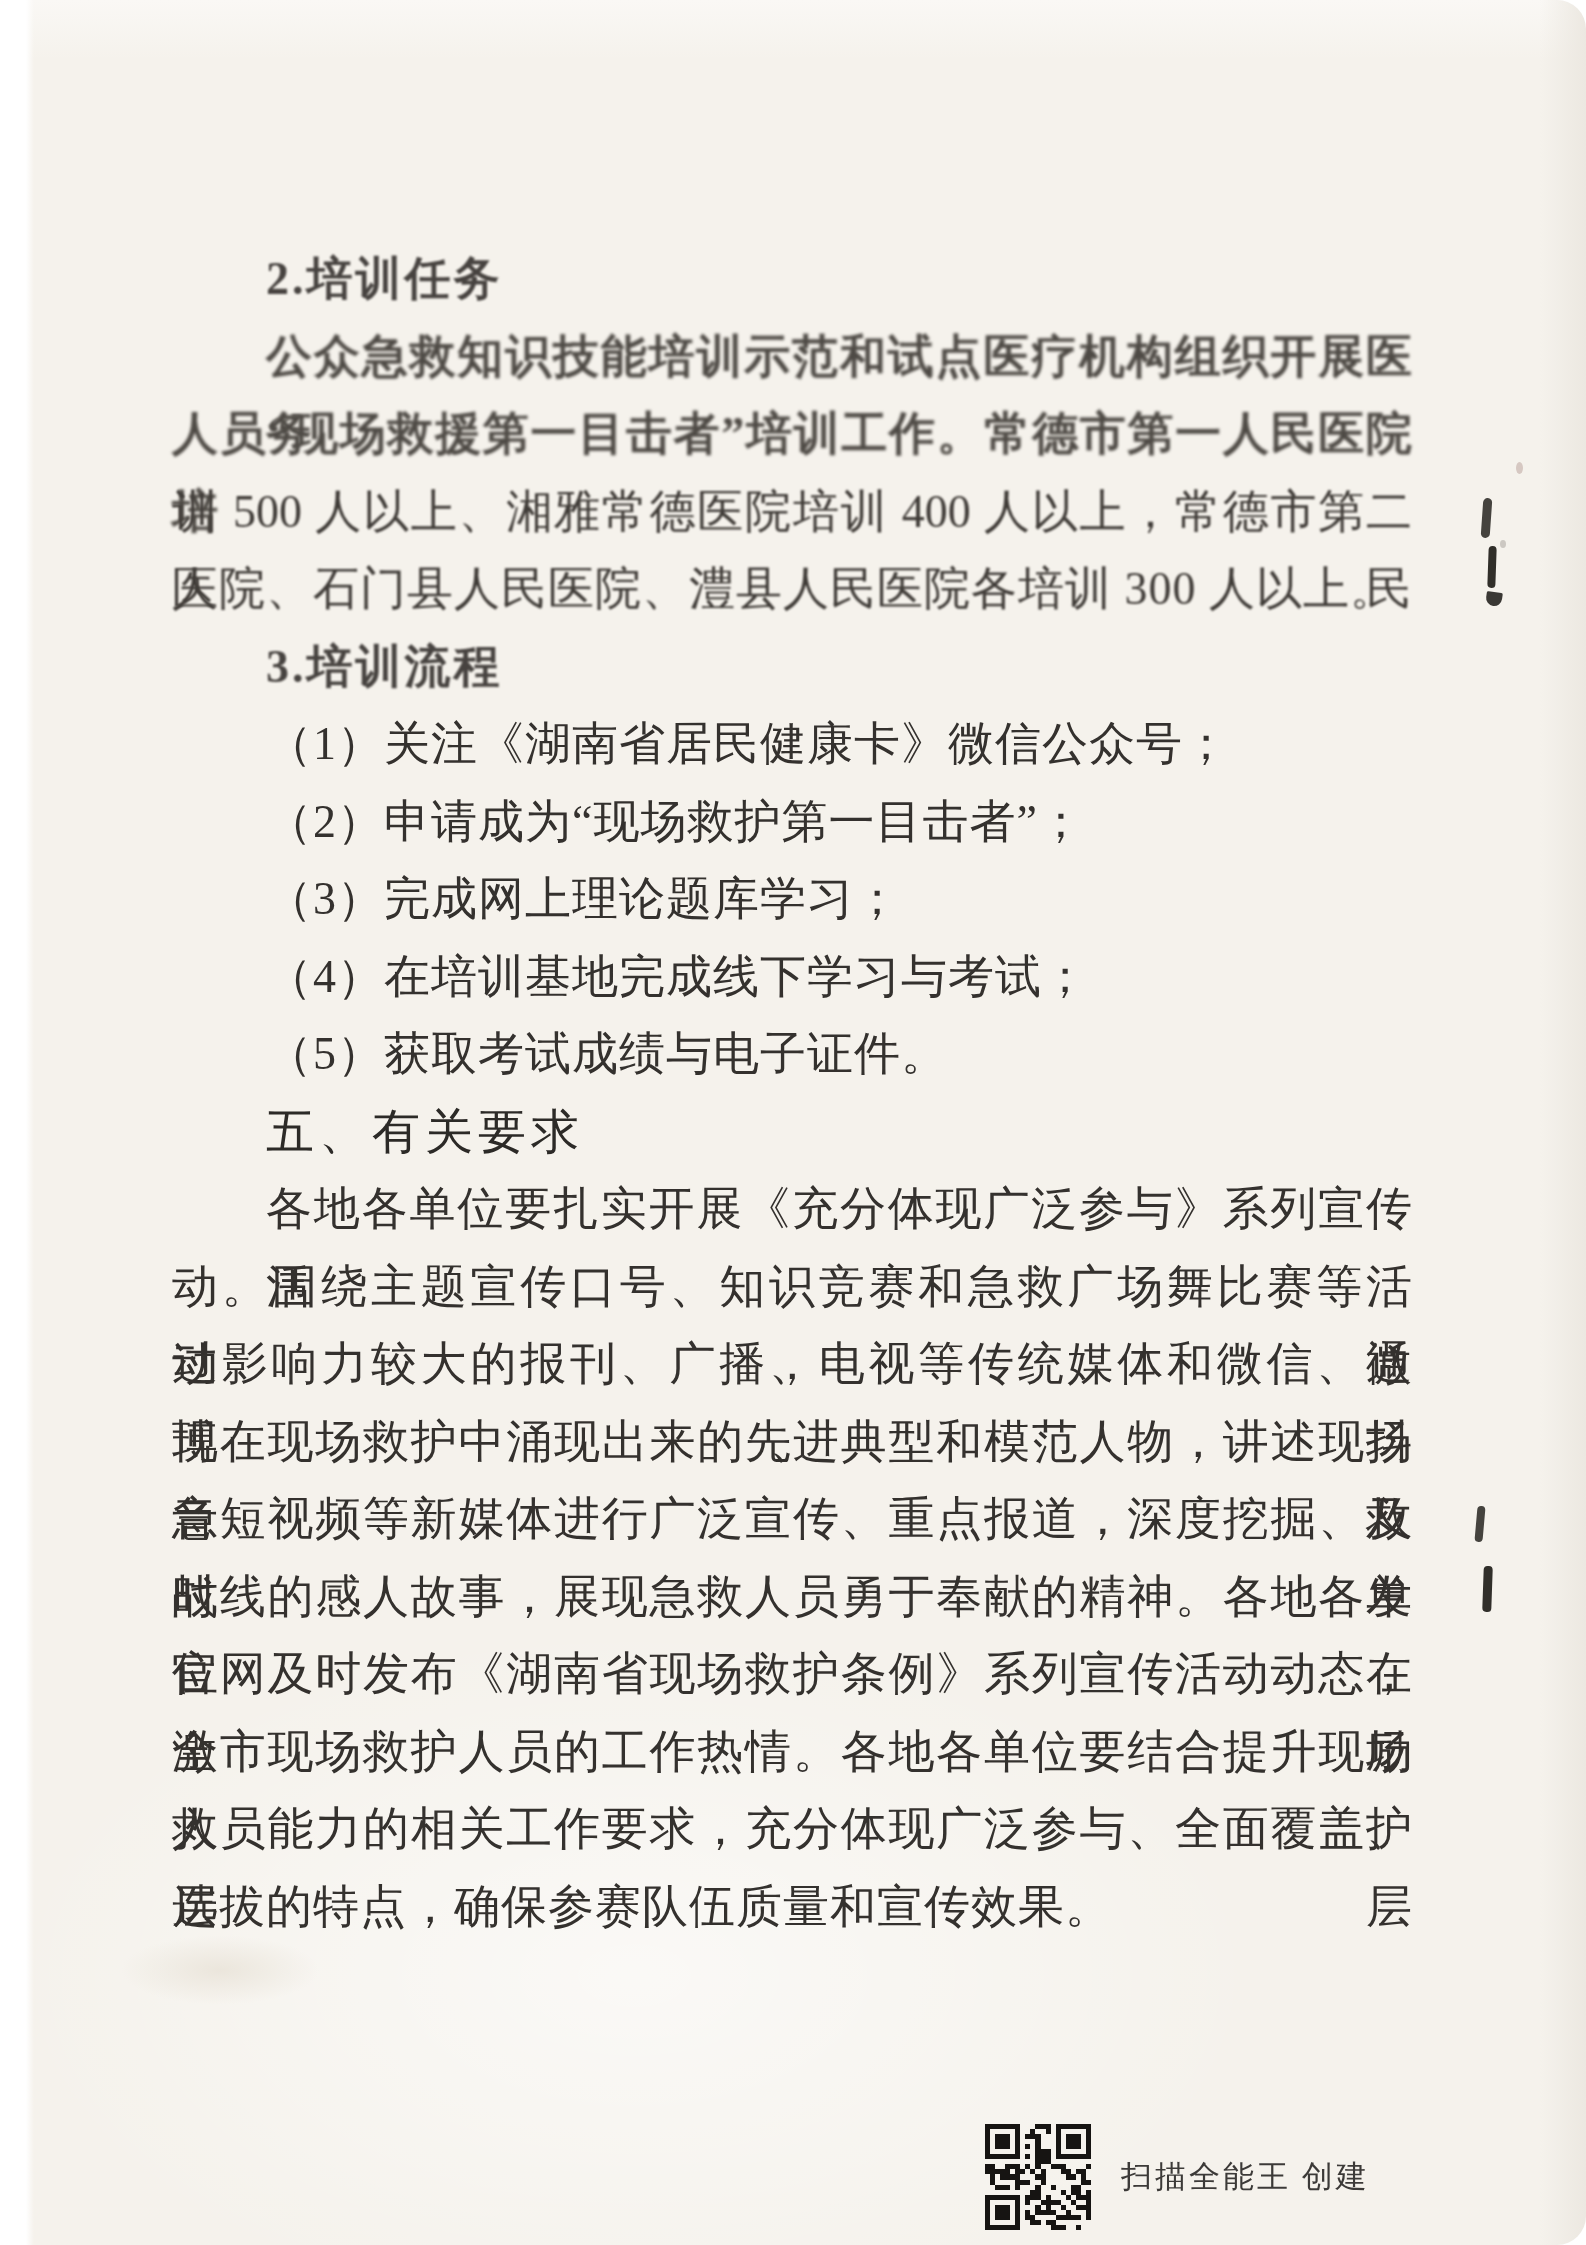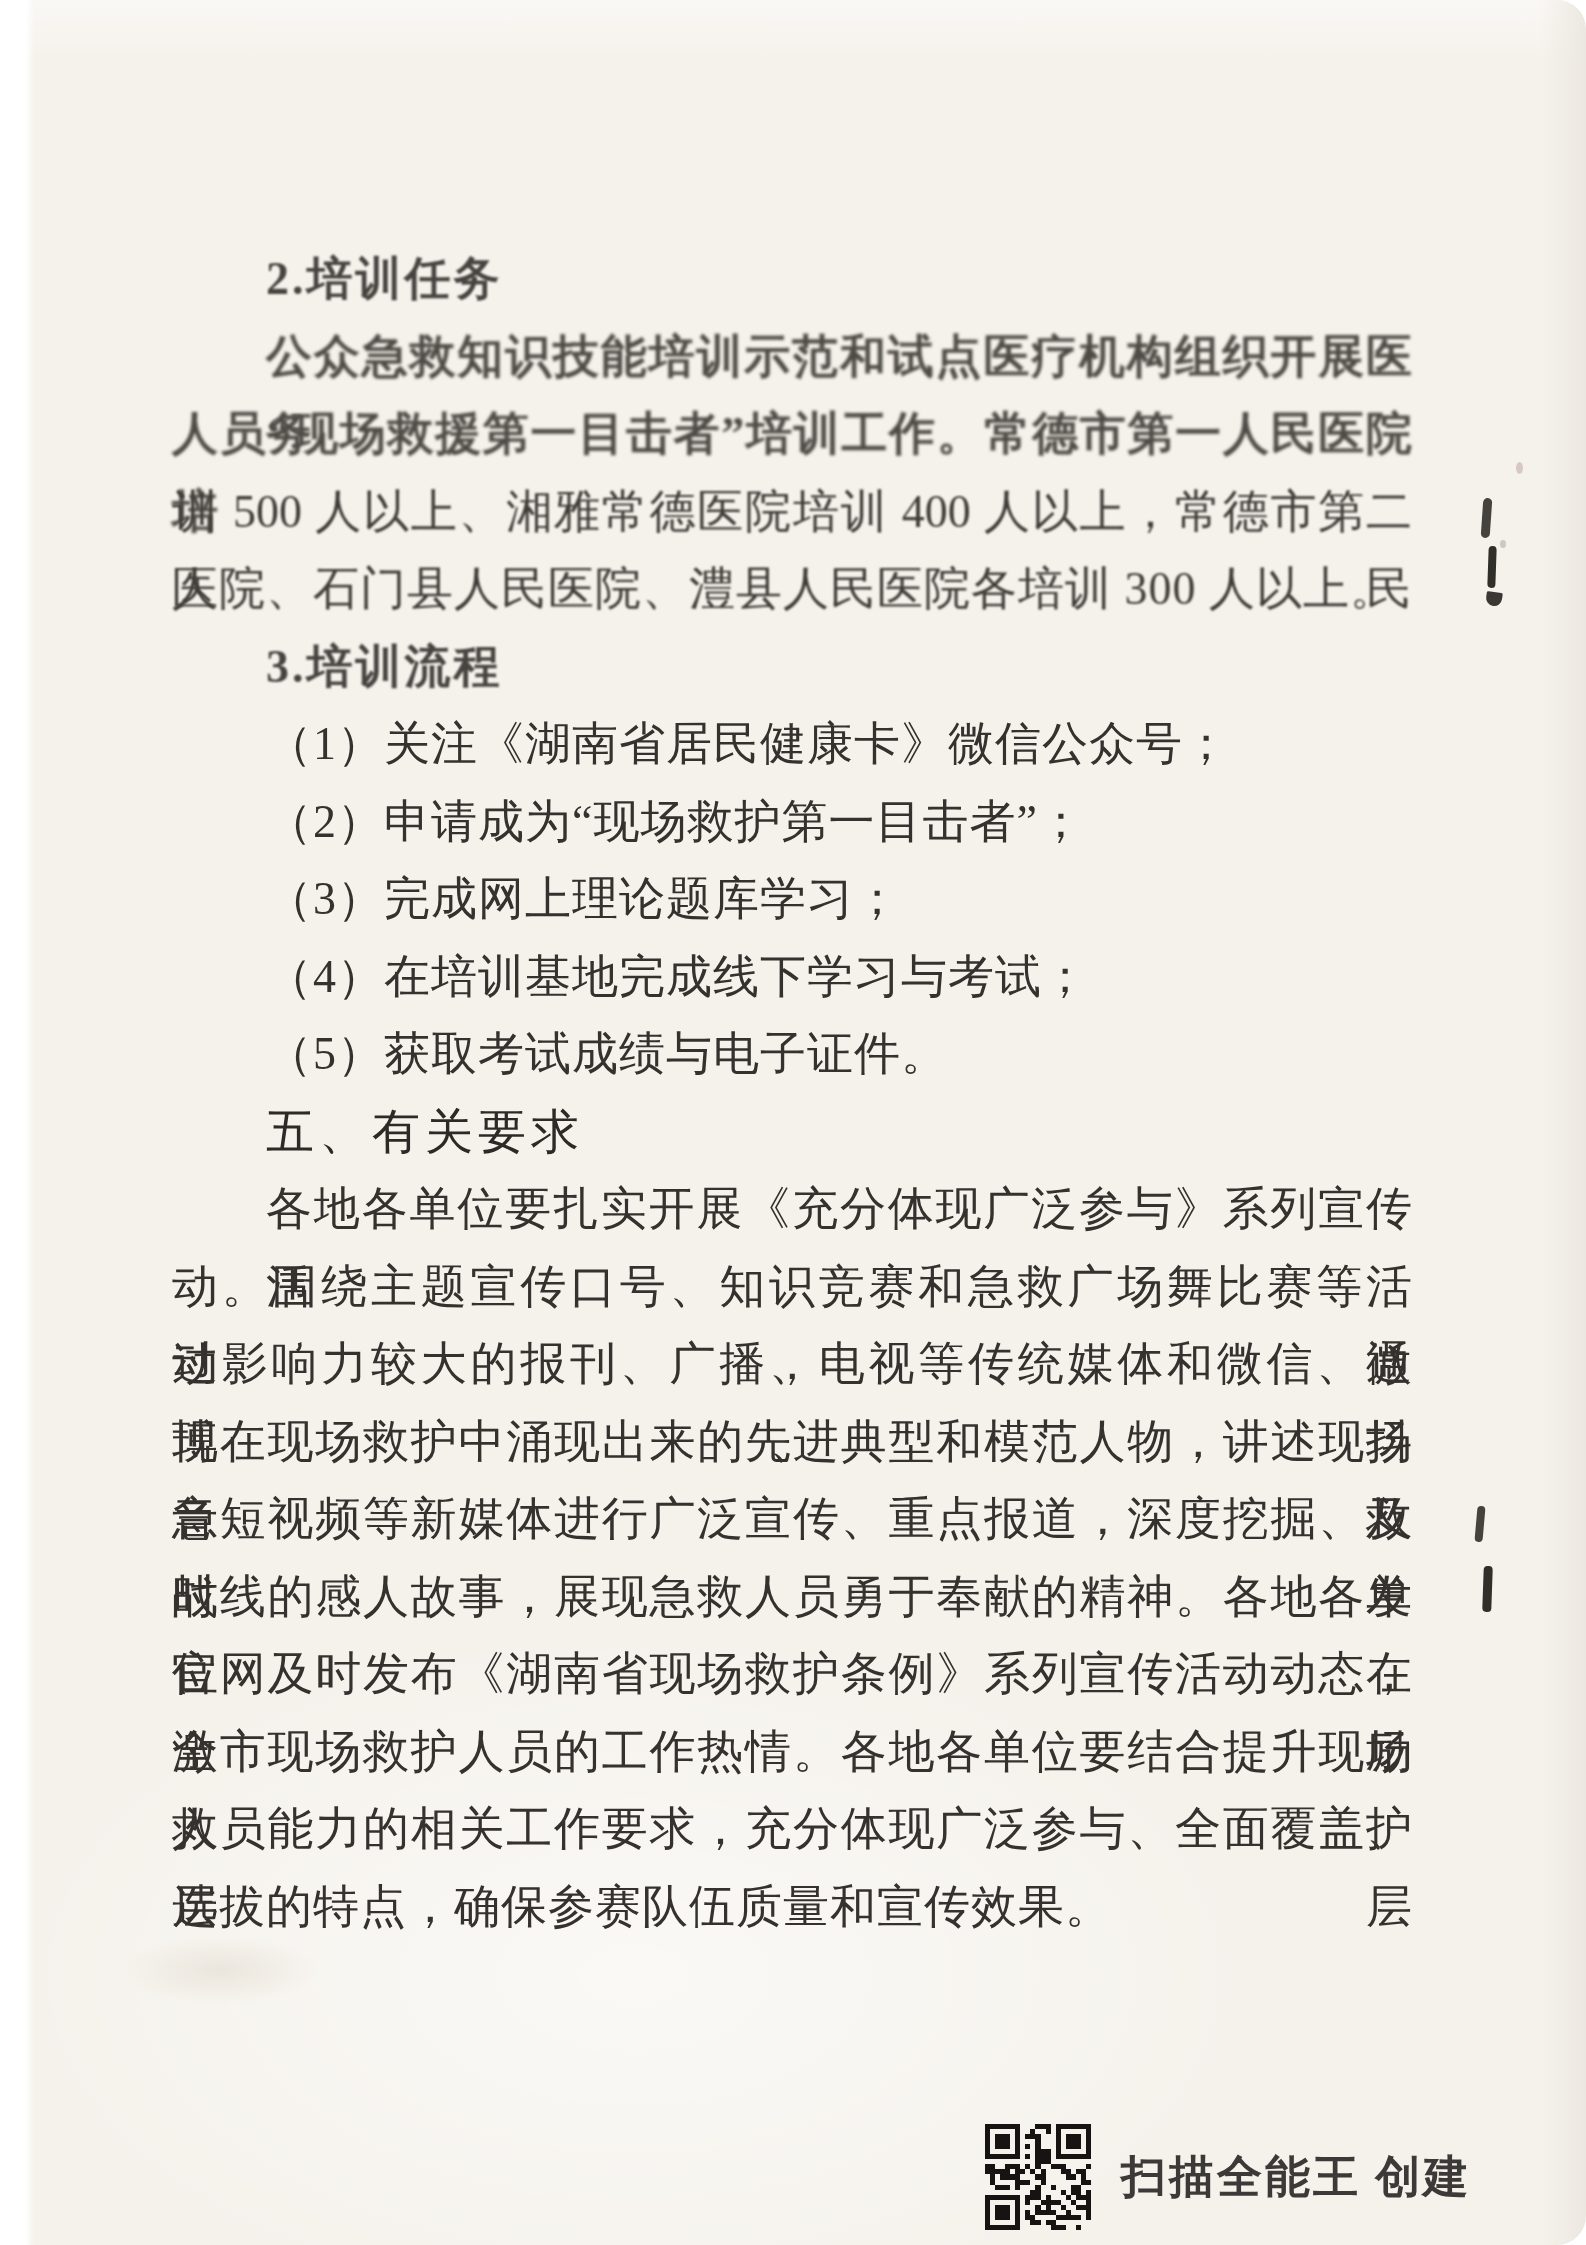--- a/index.html
+++ b/index.html
@@ -51,23 +51,22 @@
     background:radial-gradient(ellipse at center, rgba(232,226,215,.8), rgba(232,226,215,0) 70%);
   }
   
   .watermark{
     position:absolute;left:985px;top:2122px;height:110px;
     display:flex;align-items:center;gap:30px;
   }
   .qr{width:106px;height:106px;}
   .qr svg{width:106px;height:106px;shape-rendering:crispEdges;display:block;}
   .wm-label{
-    font-size:45px;color:#3c3a38;letter-spacing:3px;white-space:nowrap;
+    font-size:31px;color:#3c3a38;letter-spacing:3px;white-space:nowrap;
     font-family:"Liberation Serif","DejaVu Serif",serif;
-    font-weight:bold;
   }
 </style>
 </head>
 <body>
 
 <div class="page">
 
   <div class="text-column">
       <div class="line subheading indent fuzzy">2.培训任务</div>
       <div class="line indent justify fuzzy">公众急救知识技能培训示范和试点医疗机构组织开展医务</div>

